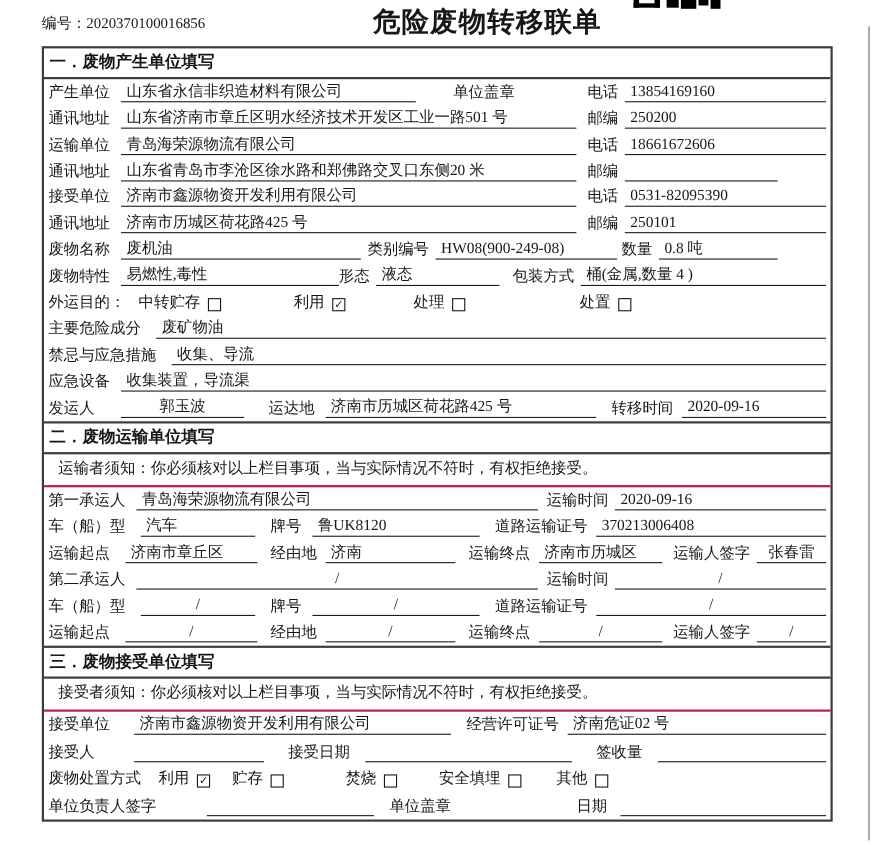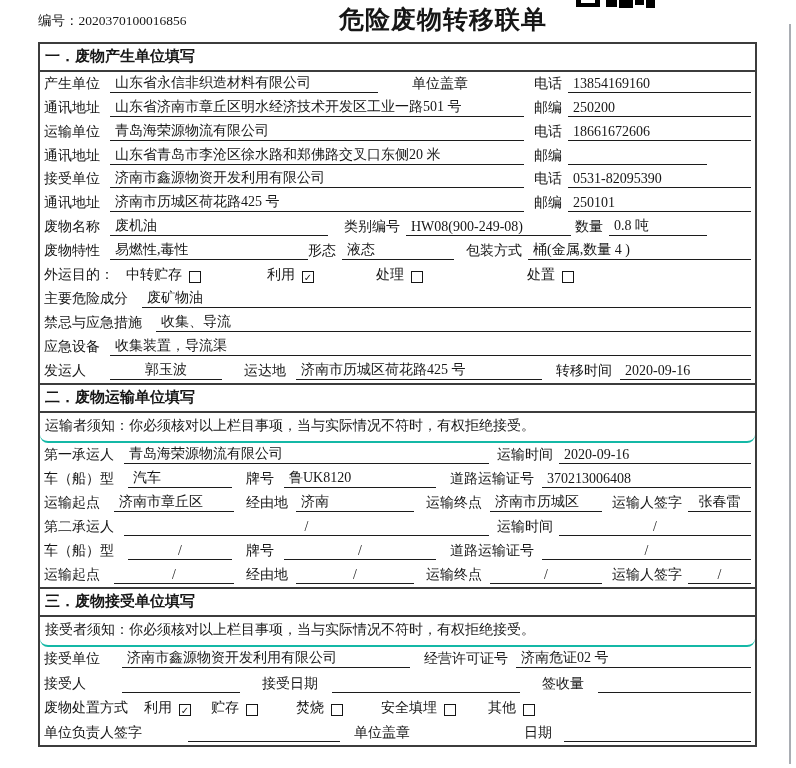--- a/index.html
+++ b/index.html
@@ -24,21 +24,21 @@
   .q2 { left:30px; width:11px; height:7px; background:#000; }
   .q3 { left:43px; width:14px; height:8px; background:#000; }
   .q4 { left:59px; width:9px;  height:5px; background:#000; }
   .q5 { left:70px; width:9px;  height:8px; background:#000; }
   
   .page-edge { position:absolute; left:789px; top:24px; width:2px; height:740px; background:#a9adb3; }
   
   .tbl { position:absolute; left:38px; top:42px; width:719px; border:2px solid #3c3c3c; background:#fff; }
   .sec-head { font-weight:bold; font-size:15px; padding:3px 5px 4px; border-bottom:2px solid #3c3c3c; }
   .sec-head.mid { border-top:2px solid #3c3c3c; }
-  .notice { padding:4px 5px 6px; border-bottom:2px solid #14b8a6; white-space:nowrap;border-radius:8px; }
+  .notice { padding:4px 13px 6px; border-bottom:2px solid #be185d; white-space:nowrap; }
   .row { display:flex; align-items:flex-end; height:23.9px; padding:0 4px 3px 4px; white-space:nowrap; }
   .s2 .row { height:24px;justify-content:flex-end; }
   .s3 .row { height:24.5px; }
   .lbl { white-space:nowrap; }
   .val { border-bottom:1px solid #1c1c1c; padding:0 5px; white-space:nowrap; min-height:17px; }
   .grow { flex:1 1 auto; }
   .sp   { flex:1 1 auto; }
   .c { text-align:center; }
   .rc  { width:217px; display:flex; align-items:flex-end; flex:0 0 auto; }
   .rc .lbl  { width:34px; flex:0 0 auto; padding-right:6px; }
@@ -125,21 +125,21 @@
         <span class="val grow" style="margin-right:10px">济南市历城区荷花路425 号</span>
         <span class="rc">
           <span class="lbl">邮编</span>
           <span class="val grow">250101</span>
         </span>
       </div>
 
       <div class="row">
         <span class="lbl" style="width:66px">废物名称</span>
         <span class="val" style="width:218px">废机油</span>
-        <span class="lbl" style="margin-left:16px">类别编号</span>
+        <span class="lbl" style="margin-left:6px">类别编号</span>
         <span class="val" style="width:165px;margin-left:6px">HW08(900-249-08)</span>
         <span class="lbl" style="margin-left:4px">数量</span>
         <span class="val grow" style="margin-left:6px;margin-right:44px">0.8 吨</span>
       </div>
 
       <div class="row">
         <span class="lbl" style="width:66px">废物特性</span>
         <span class="val" style="width:198px">易燃性,毒性</span>
         <span class="lbl" style="">形态</span>
         <span class="val" style="width:112px;margin-left:6px">液态</span>
@@ -266,21 +266,21 @@
         <span class="lbl" style="margin-left:22px">签收量</span>
         <span class="val grow" style="margin-left:14px"></span>
       </div>
 
       <div class="row">
         <span class="lbl">废物处置方式</span>
         <span class="lbl" style="margin-left:16px">利用</span>
         <span class="cb">✓</span>
         <span class="lbl" style="margin-left:20px">贮存</span>
         <span class="cb"></span>
-        <span class="lbl" style="margin-left:38px">焚烧</span>
+        <span class="lbl" style="margin-left:56px">焚烧</span>
         <span class="cb"></span>
         <span class="lbl" style="margin-left:38px">安全填埋</span>
         <span class="cb"></span>
         <span class="lbl" style="margin-left:32px">其他</span>
         <span class="cb"></span>
       </div>
 
       <div class="row">
         <span class="lbl">单位负责人签字</span>
         <span class="val" style="width:152px;margin-left:46px"></span>

